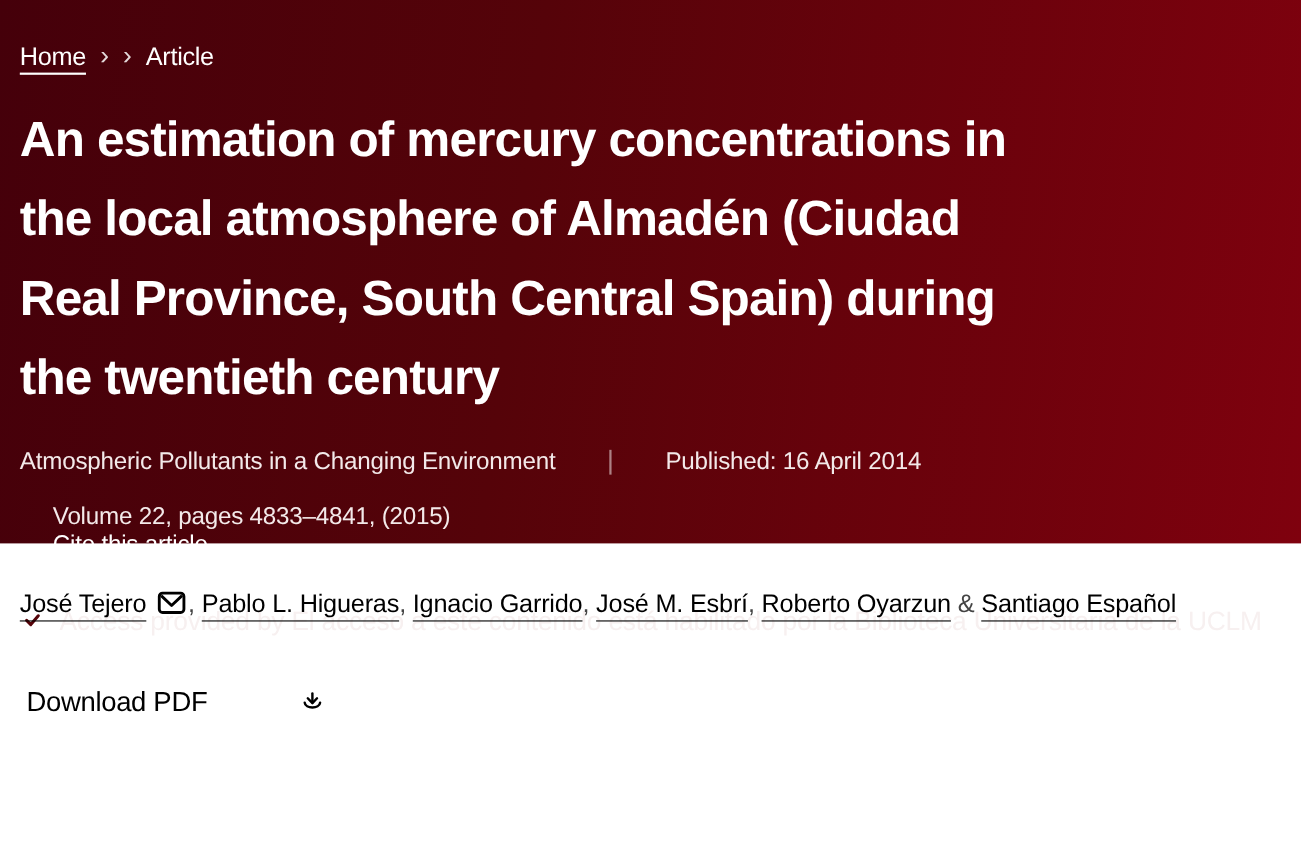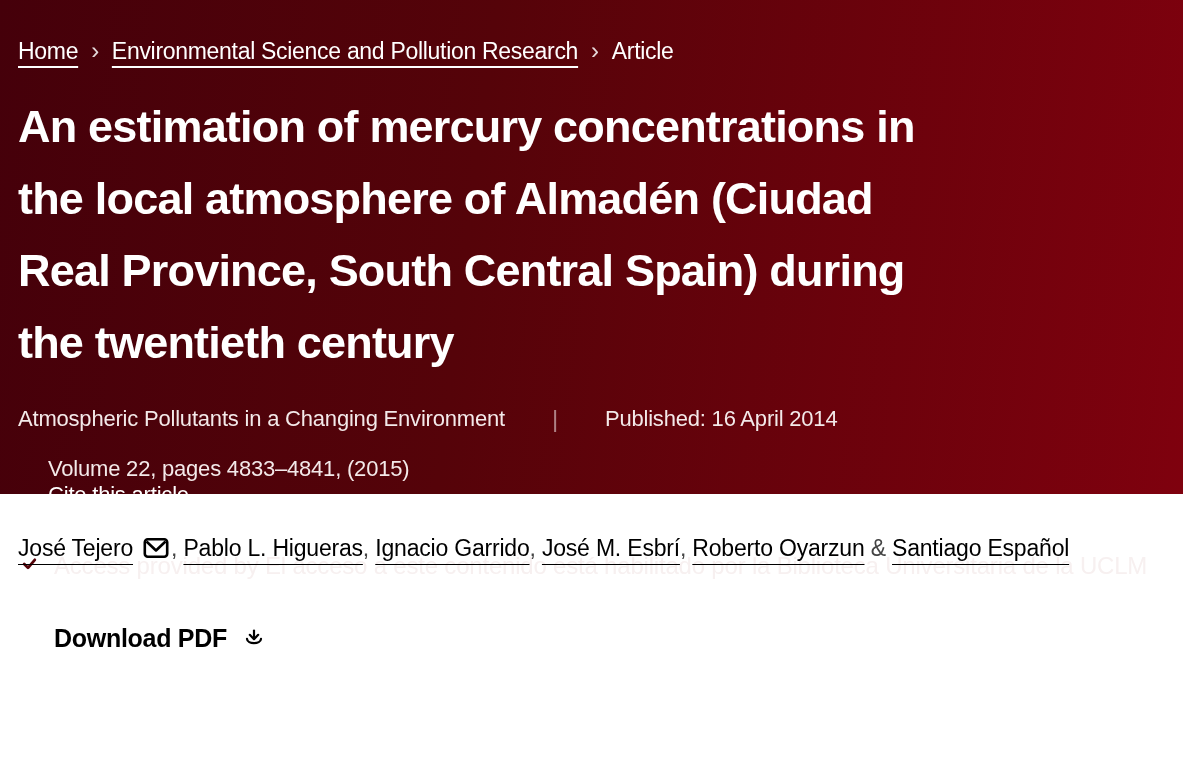--- a/index.html
+++ b/index.html
@@ -64,22 +64,22 @@
   }
   .check-circle{
     flex:0 0 auto;width:23px;height:23px;border-radius:50%;
     background:#ffffff;display:flex;align-items:center;justify-content:center;
   }
   .download-btn{
     margin-top:29px;
     width:284px;height:58px;border:none;border-radius:29px;
     background:#ffffff;color:#000000;
     font-family:"Liberation Sans", sans-serif;
-    font-size:25px;font-weight:bold;letter-spacing:-0.3px;
-    display:flex;align-items:center;justify-content:center;gap:15px;
+    font-size:25px;font-weight:normal;letter-spacing:-0.3px;
+    display:flex;align-items:center;justify-content:space-between;gap:15px;
     cursor:pointer;
   }
   
   .authors{
     margin:0;padding:30px 18px 0 18px;
     font-size:23px;line-height:49px;letter-spacing:-0.2px;color:#000000;
   }
   .authors a{
     color:#000000;text-decoration:underline;
     text-underline-offset:8px;text-decoration-thickness:1px;
@@ -92,21 +92,20 @@
   svg{display:block;}
 </style>
 </head>
 <body>
 
 <div class="hero">
 
   <nav class="breadcrumb">
     <a>Home</a>
     <span class="crumb-sep">›</span>
-    <a>Environmental Science and Pollution Research</a>
     <span class="crumb-sep">›</span>
     <span class="crumb-current">Article</span>
   </nav>
 
   <h1 class="title">An estimation of mercury concentrations in
 the local atmosphere of Almadén (Ciudad
 Real Province, South Central Spain) during
 the twentieth century</h1>
 
   <div class="meta-line1">

